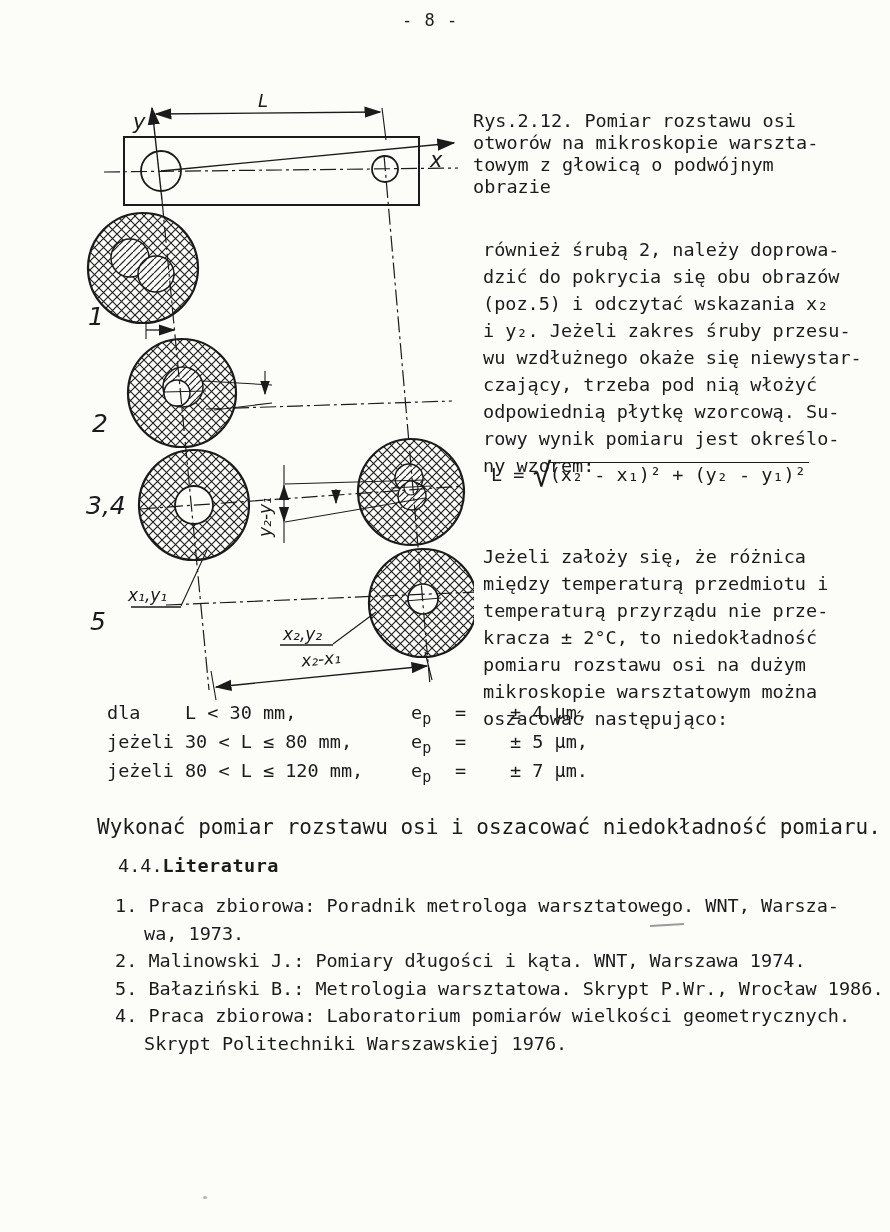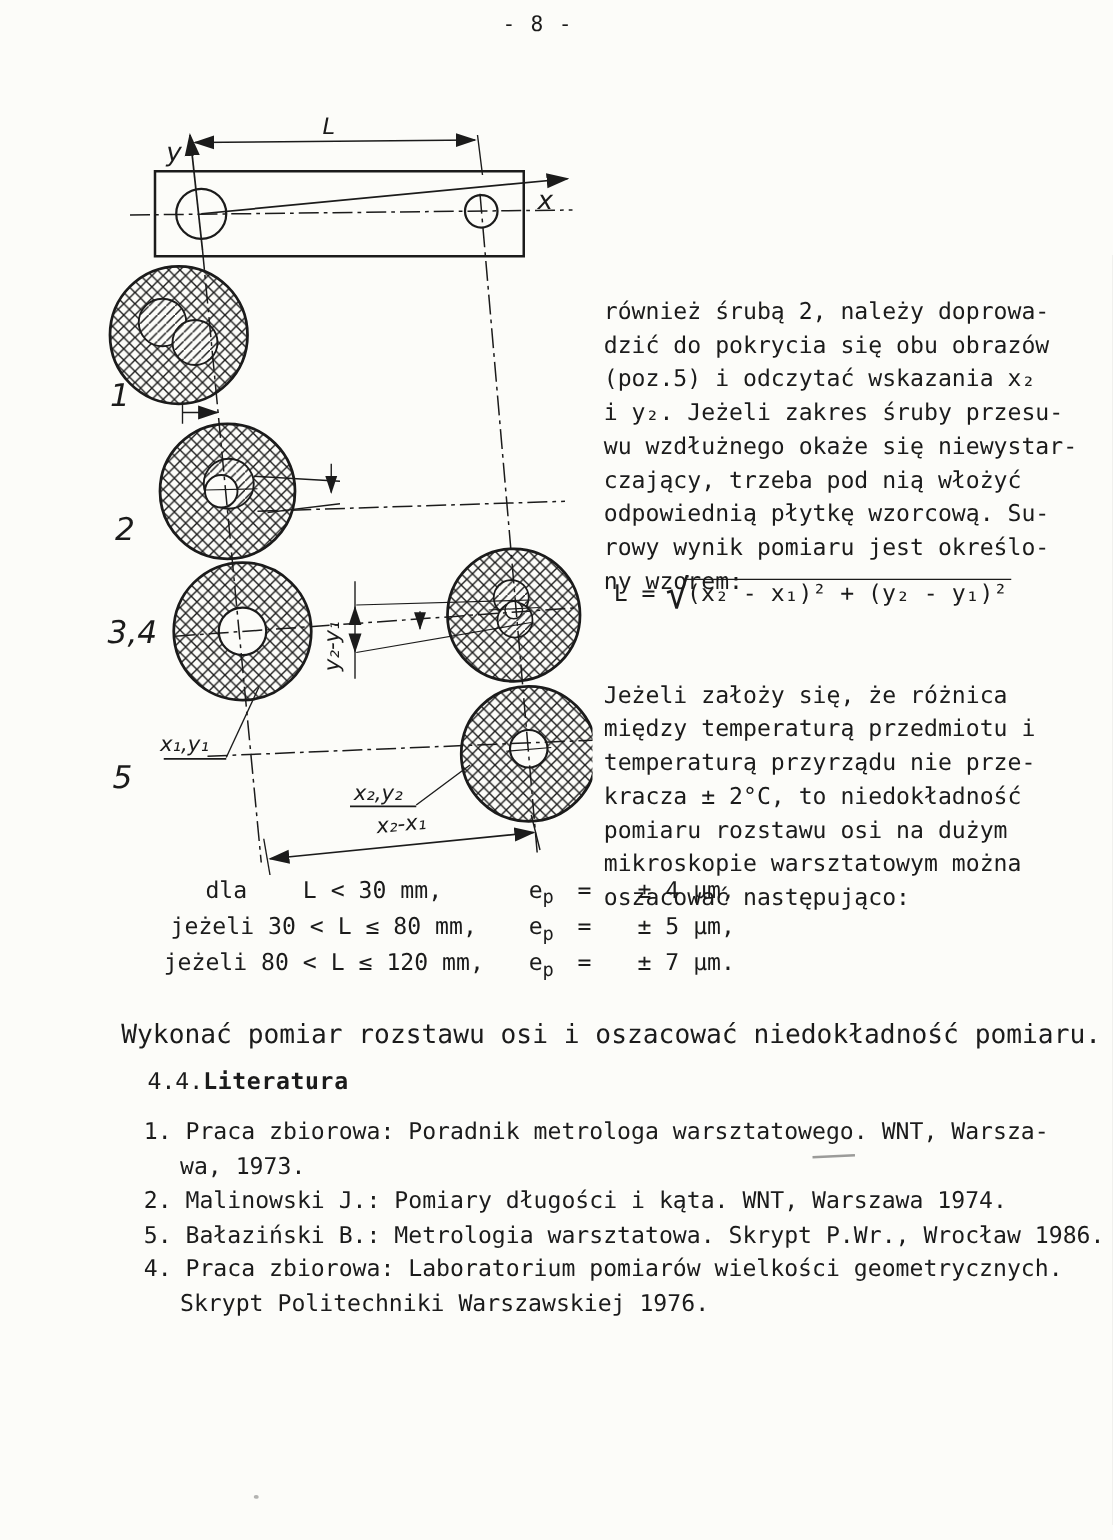--- a/index.html
+++ b/index.html
@@ -33,21 +33,21 @@
   .para2 { left:483px; top:519px; }
   .formula {
     left:491px; top:456px;
     font-size:18.5px;
     white-space:nowrap;
   }
   .f-lhs { margin-right:8px; }
   .f-sqrt { font-size:32px; font-weight:400; vertical-align:-5px; letter-spacing:-3px; }
   .f-rad { border-top:1.8px solid #1b1b1b; padding:1px 3px 0 1px; display:inline-block; }
   .tols { left:107px; top:702px; font-size:18.5px; }
-  .tol-row { display:flex; height:29px; align-items:flex-start;text-align:center; }
+  .tol-row { display:flex; height:29px; align-items:flex-start; }
   .tol-cond { width:304px; white-space:pre; }
   .tol-ep { width:44px; }
   .tol-ep sub { font-size:15px; }
   .tol-eq { width:25px; }
   .tol-val { white-space:pre;margin-left:30px; }
   .task { left:97px; top:803px; font-size:21px;margin-top:12px; }
   .lit-heading { left:118px; top:855px; font-size:18.5px; }
   .lit-heading .lit-word { font-weight:bold; margin-left:0; letter-spacing:0.5px; }
   .bib { left:88px; top:892px; width:790px; font-size:18.5px; line-height:27.5px;margin-left:27px; }
   .bib-item { padding-left:29px; text-indent:-29px; white-space:pre-line; }
@@ -188,20 +188,24 @@
     <text class="lbl-view" x="88" y="325">1</text>
     <text class="lbl-view" x="92" y="432">2</text>
     <text class="lbl-view" x="86" y="514">3,4</text>
     <text class="lbl-view" x="90" y="630">5</text>
     <text class="lbl-pt" x="128" y="601">x₁,y₁</text>
     <text class="lbl-pt" x="283" y="640">x₂,y₂</text>
     <text class="lbl-pt" x="301" y="664" transform="rotate(-5 330 658)">x₂-x₁</text>
     <text class="lbl-pt" x="271" y="517" transform="rotate(-90 271 517)" text-anchor="middle">y₂-y₁</text>
   </svg>
 
+  <div class="abs caption">Rys.2.12. Pomiar rozstawu osi
+otworów na mikroskopie warszta-
+towym z głowicą o podwójnym
+obrazie</div>
 
   <div class="abs para para1">również śrubą 2, należy doprowa-
 dzić do pokrycia się obu obrazów
 (poz.5) i odczytać wskazania x₂
 i y₂. Jeżeli zakres śruby przesu-
 wu wzdłużnego okaże się niewystar-
 czający, trzeba pod nią włożyć
 odpowiednią płytkę wzorcową. Su-
 rowy wynik pomiaru jest określo-
 ny wzorem:</div>

